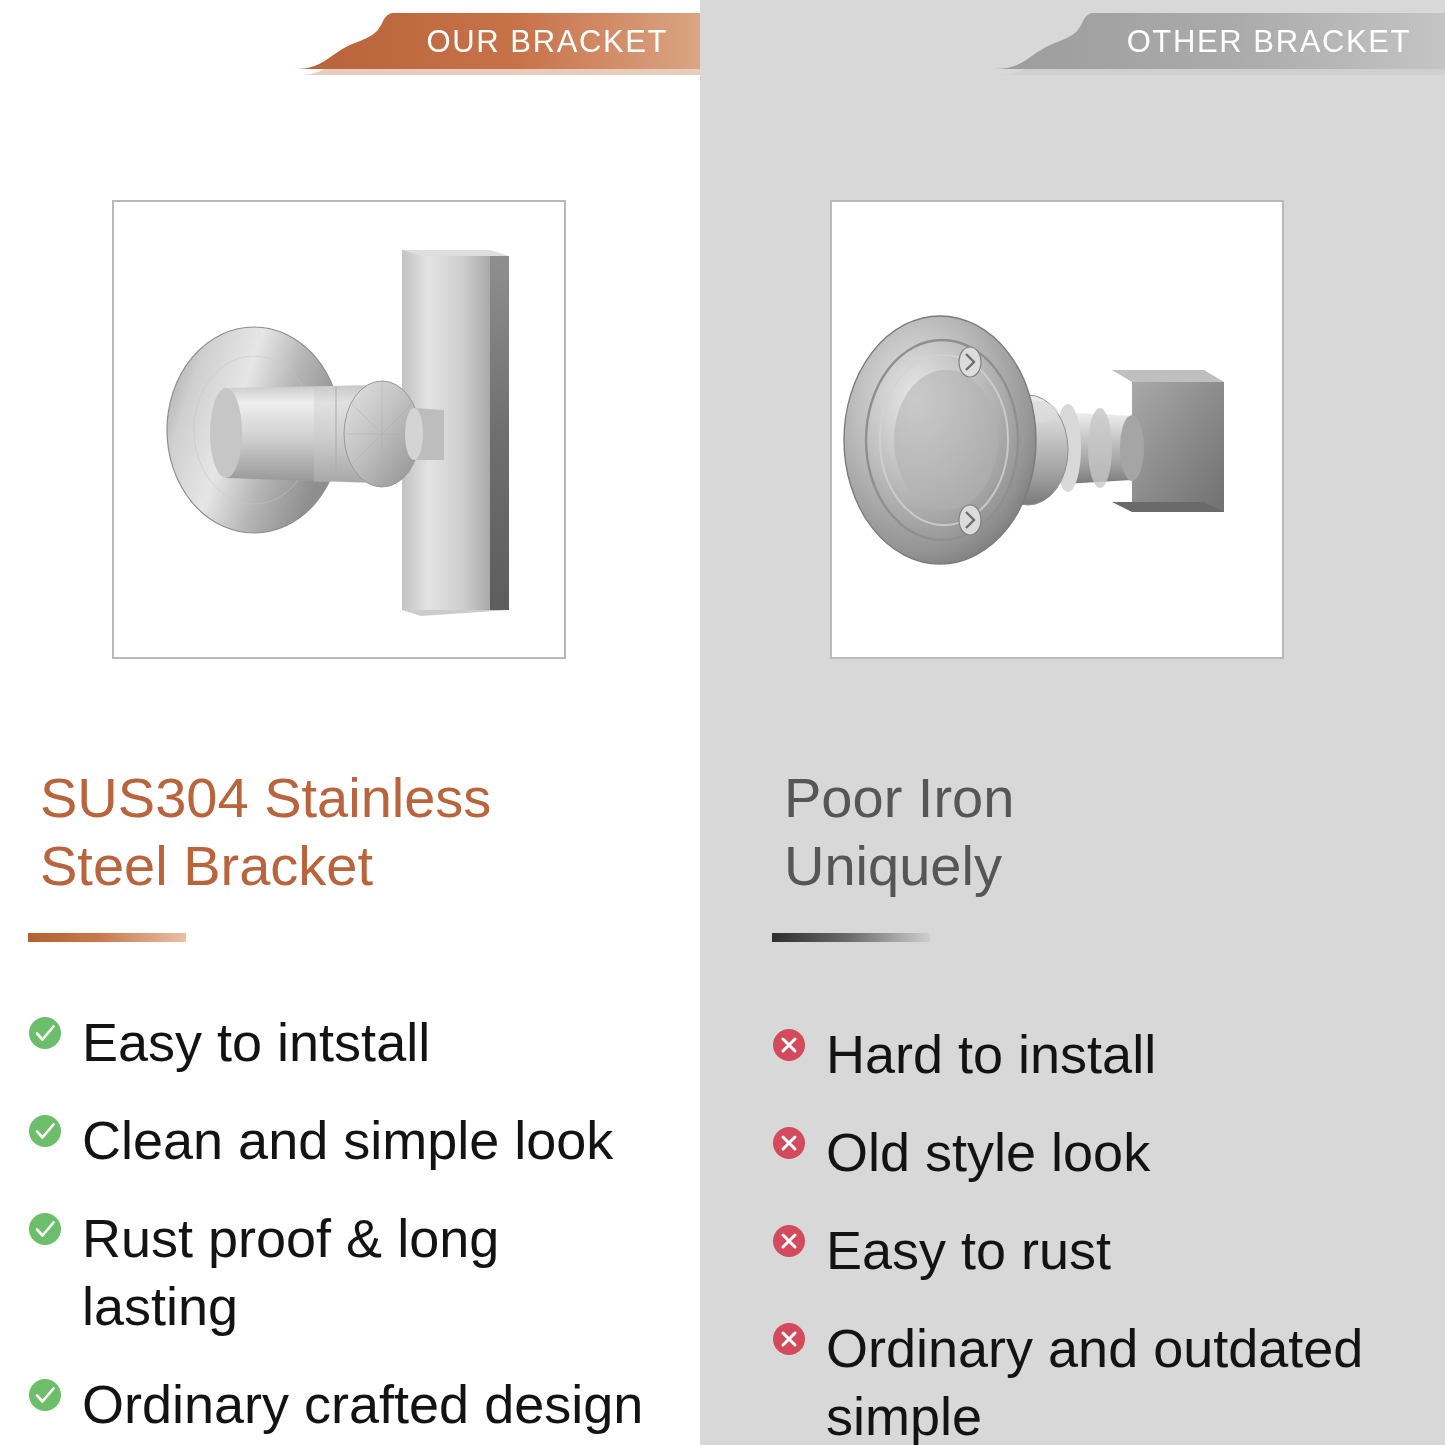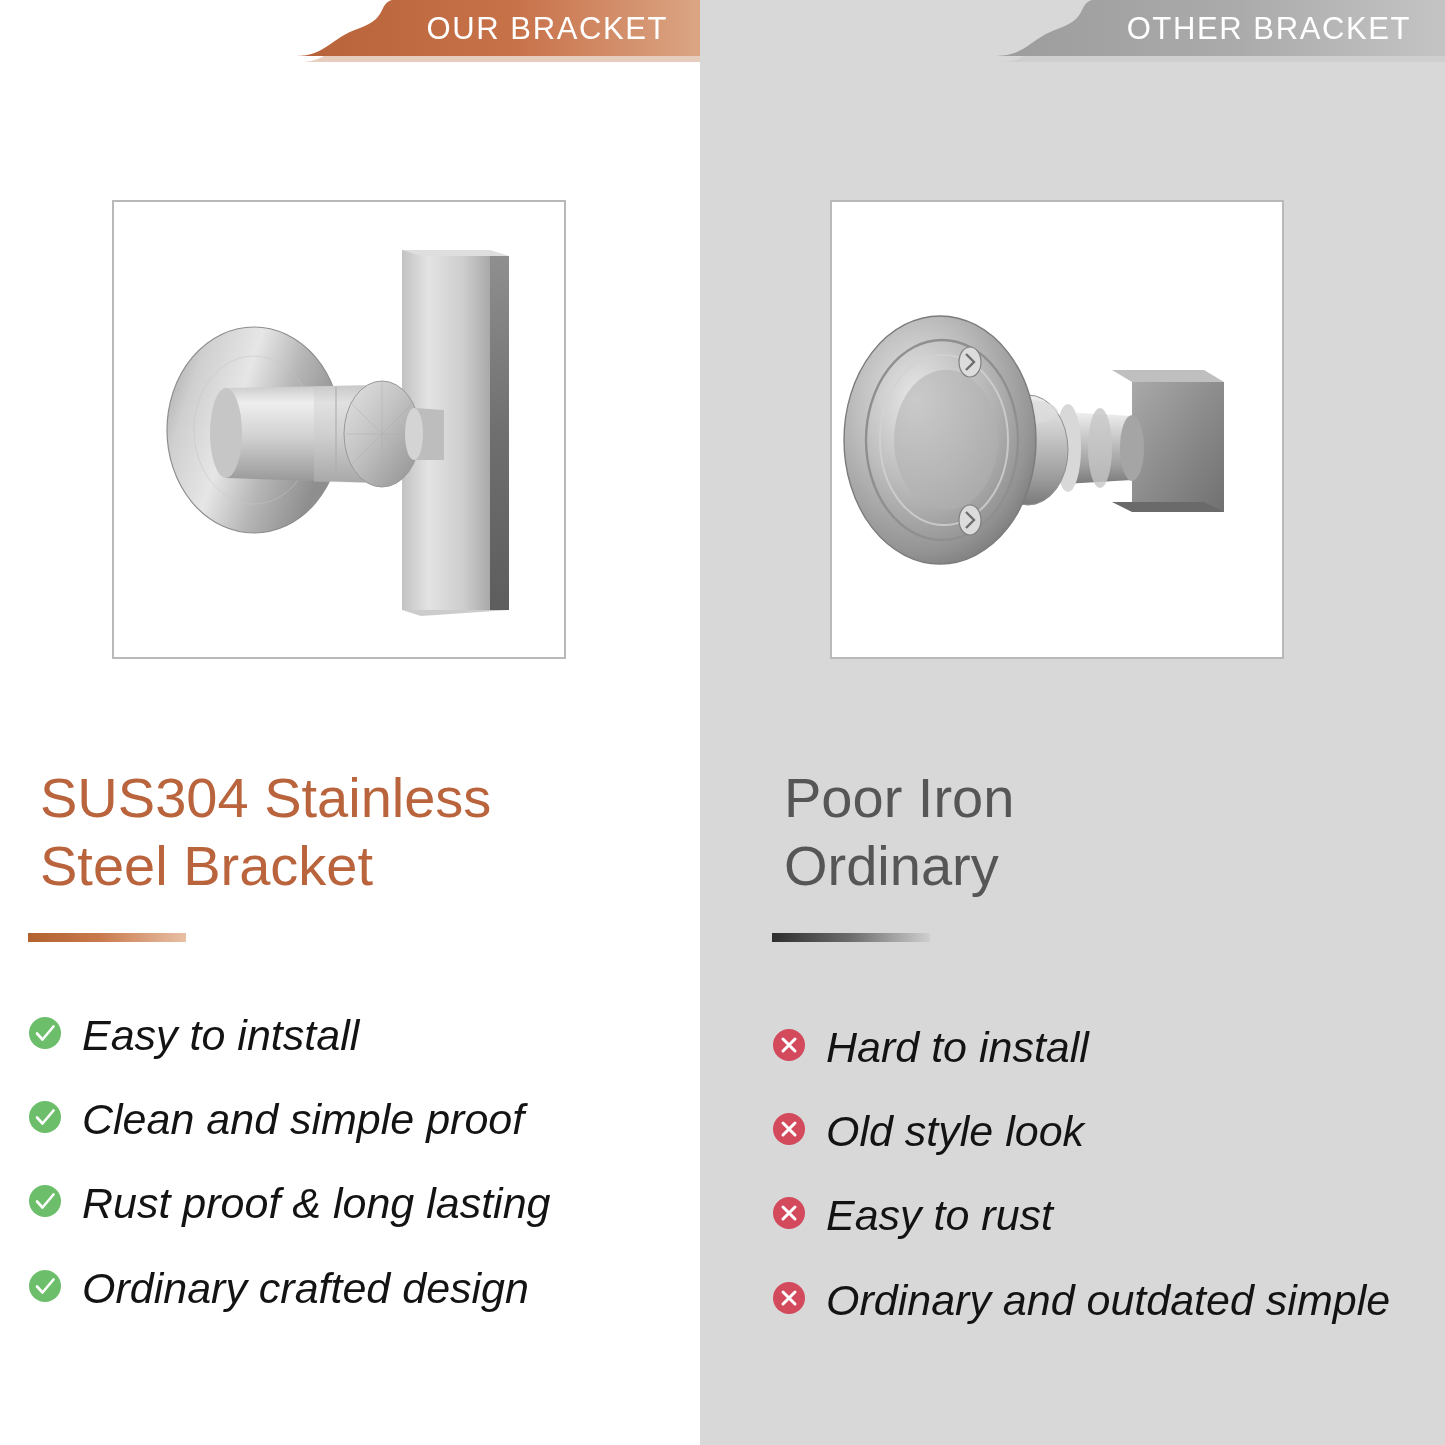--- a/index.html
+++ b/index.html
@@ -21,21 +21,21 @@
     position: absolute;
     top: 0;
     height: 1445px;
   }
   .panel-left  { left: 0;     width: 700px; background: #ffffff; }
   .panel-right { left: 700px; width: 745px; background: #d8d8d8; }
 
   
   .banner {
     position: absolute;
-    top: 0;
+    top: 13px;
     height: 62px;
     overflow: hidden;
   }
   .banner-left  { left: 0;    width: 700px; }
   .banner-right { left: 700px; width: 745px; text-align: center; }
   .banner svg { display: block; width: 100%; height: 100%; }
   .banner-label {
     position: absolute;
     top: 0;
     height: 62px;
@@ -104,25 +104,24 @@
   }
   .feature-icon {
     flex: 0 0 auto;
     width: 34px;
     height: 34px;
     margin-top: 8px;
     margin-right: 20px;
   }
   .feature-icon svg { display: block; width: 34px; height: 34px; }
   .feature-text {
-    font-size: 43px;
+    font-size: 54px;
     line-height: 1.26;
     color: #131313;
     font-weight: 400;
-    font-style: italic;
   }
 </style>
 </head>
 <body>
 
 <div class="page">
 
   <div class="panel panel-left"></div>
   <div class="panel panel-right"></div>
 
@@ -286,41 +285,41 @@
         <path d="M 134 310 L 142 318 L 134 326" fill="none" stroke="#6e6e6e" stroke-width="2.4"></path>
       </g>
     </svg>
   </div>
 
   <h2 class="heading heading-left">SUS304 Stainless
 Steel Bracket</h2>
   <div class="rule rule-left"></div>
 
   <h2 class="heading heading-right">Poor Iron
-Ordinary</h2>
+Uniquely</h2>
   <div class="rule rule-right"></div>
 
   <ul class="feature-list list-left">
     <li class="feature-item">
       <span class="feature-icon">
         <svg viewBox="0 0 34 34">
             <circle cx="17" cy="17" r="16" fill="#6cbe6a"></circle>
             <path d="M 9 17.5 L 14.5 23.5 L 25.5 10.5" fill="none" stroke="#ffffff" stroke-width="2.6" stroke-linecap="round" stroke-linejoin="round"></path>
           </svg>
       </span>
       <span class="feature-text">Easy to intstall</span>
     </li>
     <li class="feature-item">
       <span class="feature-icon">
         <svg viewBox="0 0 34 34">
             <circle cx="17" cy="17" r="16" fill="#6cbe6a"></circle>
             <path d="M 9 17.5 L 14.5 23.5 L 25.5 10.5" fill="none" stroke="#ffffff" stroke-width="2.6" stroke-linecap="round" stroke-linejoin="round"></path>
           </svg>
       </span>
-      <span class="feature-text">Clean and simple proof</span>
+      <span class="feature-text">Clean and simple look</span>
     </li>
     <li class="feature-item">
       <span class="feature-icon">
         <svg viewBox="0 0 34 34">
             <circle cx="17" cy="17" r="16" fill="#6cbe6a"></circle>
             <path d="M 9 17.5 L 14.5 23.5 L 25.5 10.5" fill="none" stroke="#ffffff" stroke-width="2.6" stroke-linecap="round" stroke-linejoin="round"></path>
           </svg>
       </span>
       <span class="feature-text">Rust proof &amp; long lasting</span>
     </li>

